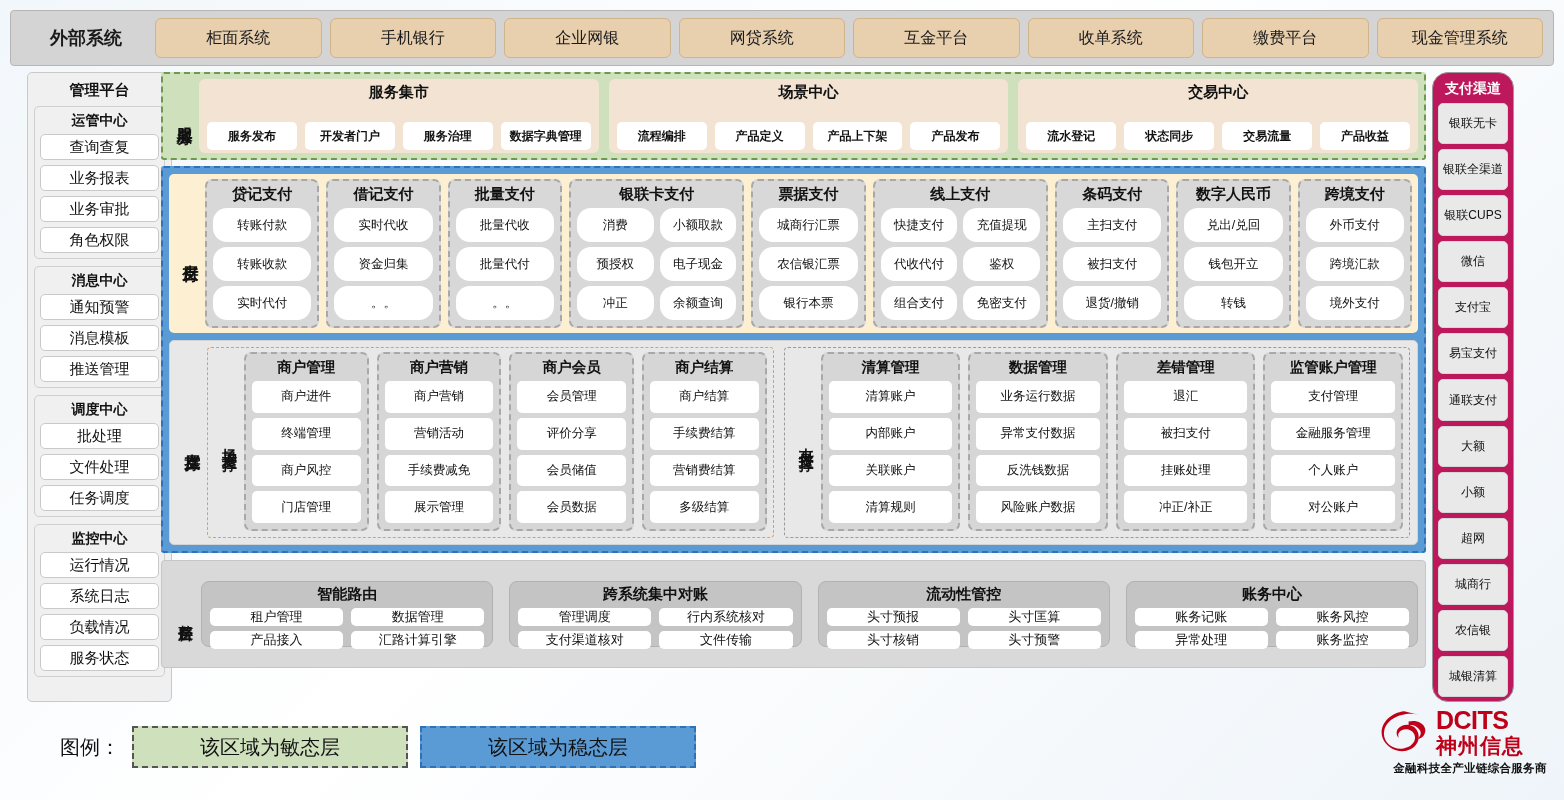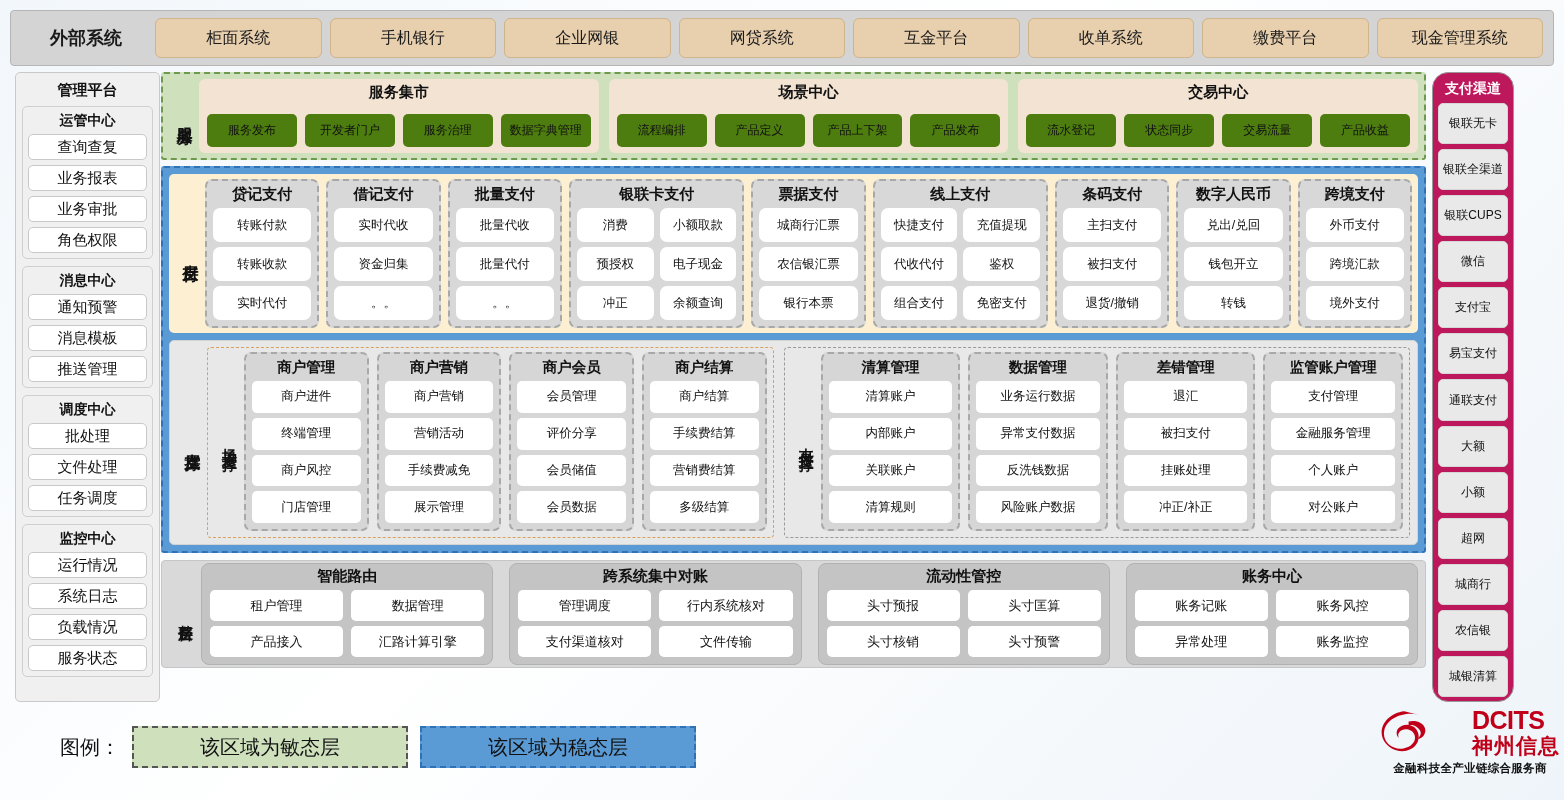--- a/index.html
+++ b/index.html
@@ -21,21 +21,21 @@
     width:130px;flex:none;text-align:center;font-size:18px;font-weight:bold;color:#1a1a1a;
   }
   .ext-items{display:flex;flex:1;justify-content:space-between;gap:8px;padding-left:4px;}
   .ext-chip{
     flex:1;height:38px;background:#e8cfae;border:1px solid #d0b48c;border-radius:6px;
     display:flex;align-items:center;justify-content:center;font-size:16px;color:#1a1a1a;
   }
 
   
   .admin{
-    position:absolute;left:15px;top:72px;width:145px;height:630px;
+    position:absolute;left:27px;top:72px;width:145px;height:630px;
     background:#f0f0f0;border:1px solid #c9c9c9;border-radius:5px;box-sizing:border-box;
     padding:4px 6px;display:flex;flex-direction:column;
   }
   .admin-title{text-align:center;font-size:15px;font-weight:bold;padding:4px 0 6px;}
   .admin-group{
     border:1px solid #cfcfcf;border-radius:5px;background:#f0f0f0;
     margin-bottom:7px;padding:3px 5px 5px;box-sizing:border-box;
   }
   .admin-group-title{text-align:center;font-size:14px;font-weight:bold;padding:2px 0 4px;}
   .admin-item{
@@ -70,25 +70,25 @@
   .band-label{
     width:30px;flex:none;display:flex;align-items:center;justify-content:center;
     font-size:16px;font-weight:bold;line-height:1.05;text-align:center;
     writing-mode:vertical-rl;letter-spacing:1px;
   }
   .svc-groups{display:flex;flex:1;gap:10px;}
   .svc-card{
     flex:1;background:#f2e3d3;border-radius:6px;padding:3px 8px 6px;box-sizing:border-box;
     display:flex;flex-direction:column;
   }
-  .svc-card-title{text-align:center;font-size:15px;font-weight:bold;padding:1px 0 12px;}
+  .svc-card-title{text-align:center;font-size:15px;font-weight:bold;padding:1px 0 20px;}
   .svc-chip-row{display:flex;gap:8px;flex:1;}
   .svc-chip{
-    flex:1;background:#4d7c0f;border-radius:5px;display:flex;align-items:center;justify-content:center;
-    font-size:12px;color:#111;min-height:28px;
+    flex:1;background:#ffffff;border-radius:5px;display:flex;align-items:center;justify-content:center;
+    font-size:12px;color:#111;min-height:28px;font-weight:bold;
   }
 
   
   .stable-zone{
     margin-top:6px;background:#5b9bd5;border:2px dashed #2f72b8;border-radius:3px;
     padding:6px;box-sizing:border-box;
   }
 
   
   .pay-layer{
@@ -99,21 +99,21 @@
   .pay-group{
     background:#d8d8d8;border:2px dashed #a8a8a8;border-radius:7px;
     padding:2px 6px 6px;box-sizing:border-box;display:flex;flex-direction:column;
   }
   .pay-group.w1{flex:1;}
   .pay-group.w2{flex:1.62;}
   .pay-group-title{text-align:center;font-size:15px;font-weight:bold;padding:2px 0 4px;white-space:nowrap;}
   .pay-rows{display:flex;flex-direction:column;gap:5px;flex:1;}
   .pay-row{display:flex;gap:6px;flex:1;}
   .pay-chip{
-    flex:1;background:#fff;border-radius:7px;display:flex;align-items:center;justify-content:center;
+    flex:1;background:#fff;border-radius:14px;display:flex;align-items:center;justify-content:center;
     font-size:12.5px;color:#111;white-space:nowrap;
   }
 
   
   .support-layer{
     margin-top:7px;background:#e8e8e8;border:1px solid #d3d3d3;border-radius:5px;
     padding:6px 7px;display:flex;box-sizing:border-box;height:205px;
   }
   .support-blocks{display:flex;flex:1;gap:10px;}
   .sup-block{
@@ -133,21 +133,21 @@
   .sup-col-title{text-align:center;font-size:14.5px;font-weight:bold;padding:2px 0 4px;white-space:nowrap;}
   .sup-items{display:flex;flex-direction:column;gap:5px;flex:1;}
   .sup-chip{
     flex:1;background:#fff;border-radius:5px;display:flex;align-items:center;justify-content:center;
     font-size:12.5px;color:#111;white-space:nowrap;
   }
 
   
   .integ-layer{
     margin-top:7px;background:#d9d9d9;border:1px solid #c6c6c6;border-radius:4px;
-    padding:2px 7px;display:flex;box-sizing:border-box;height:108px;
+    padding:20px 7px;display:flex;box-sizing:border-box;height:108px;
   }
   .integ-label{
     width:32px;flex:none;display:flex;align-items:center;justify-content:center;
     font-size:15px;font-weight:bold;writing-mode:vertical-rl;letter-spacing:1px;
   }
   .integ-groups{display:flex;flex:1;gap:16px;}
   .integ-card{
     flex:1;background:#c4c4c4;border:1px solid #b2b2b2;border-radius:8px;
     padding:2px 8px 7px;box-sizing:border-box;display:flex;flex-direction:column;
   }
@@ -164,21 +164,21 @@
   .legend-label{font-size:20px;color:#111;}
   .legend-chip{
     height:42px;display:flex;align-items:center;justify-content:center;
     font-size:20px;color:#111;box-sizing:border-box;padding:0 22px;
   }
   .legend-chip.agile{background:#cfe0bd;border:2px dashed #555;min-width:276px;}
   .legend-chip.stable{background:#5b9bd5;border:2px dashed #2f72b8;min-width:276px;}
 
   
   .logo{position:absolute;left:1380px;top:708px;width:180px;height:86px;}
-  .logo-row{display:flex;align-items:center;gap:4px;justify-content:space-between;}
+  .logo-row{display:flex;align-items:center;gap:4px;}
   .logo-mark{width:52px;height:46px;flex:none;}
   .logo-text{display:flex;flex-direction:column;line-height:1;}
   .logo-en{font-size:25px;font-weight:bold;color:#c00018;letter-spacing:-0.5px;font-family:"Liberation Sans",sans-serif;}
   .logo-cn{font-size:21px;font-weight:bold;color:#c00018;letter-spacing:1px;margin-top:2px;}
   .logo-tag{font-size:11.5px;font-weight:bold;color:#111;margin-top:5px;text-align:center;letter-spacing:0.3px;}
 </style>
 </head>
 <body>
 
 <div class="page">

